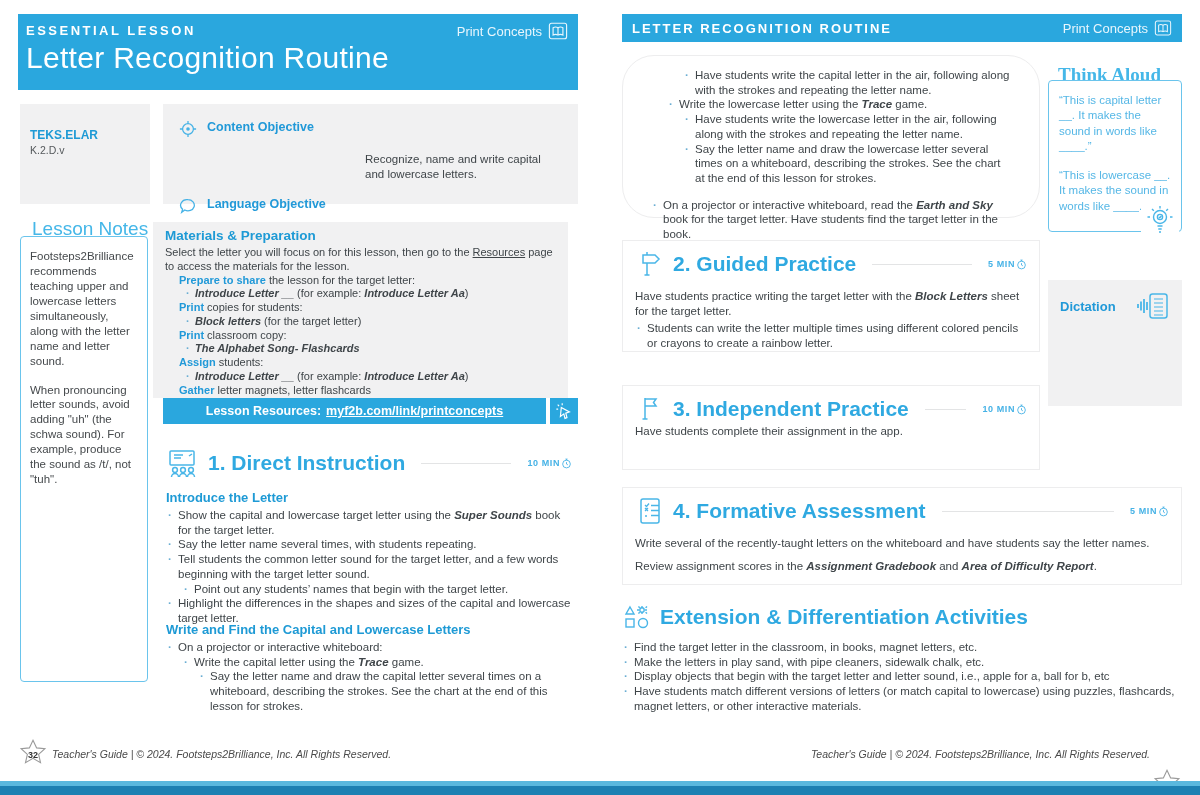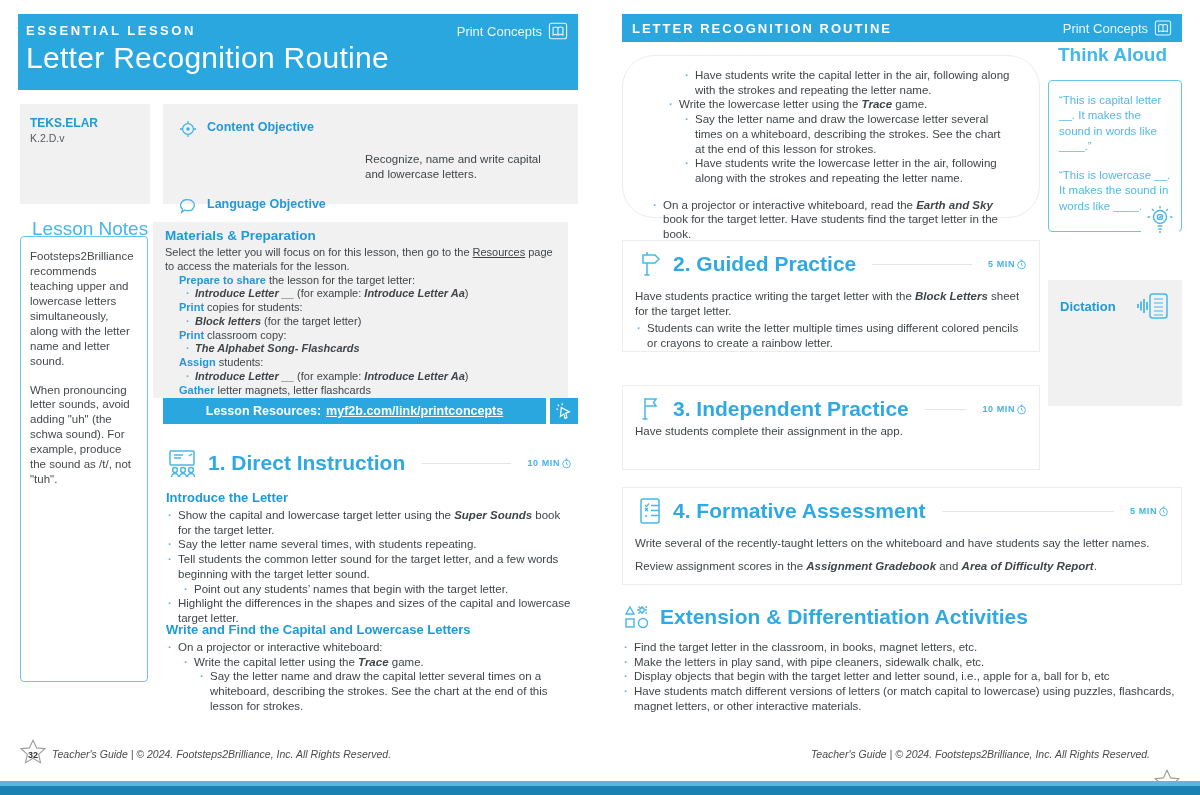--- a/index.html
+++ b/index.html
@@ -95,21 +95,21 @@
       <span>
         <svg width="20" height="18" viewBox="0 0 24 22" fill="none" stroke="#e8f6fd" stroke-width="1.4">
           <rect x="1.5" y="1.5" width="21" height="19" rx="2.5"></rect>
           <path d="M6 7c2-1.2 4-1.2 6 0c2-1.2 4-1.2 6 0v9c-2-1.2-4-1.2-6 0c-2-1.2-4-1.2-6 0z"></path>
           <path d="M12 7v9"></path>
         </svg>
       </span>
     </div>
   </div>
 
-  <div class="abs graybox" style="left:20px;top:104px;width:130px;height:100px;padding:12px 10px;">
+  <div class="abs graybox" style="left:20px;top:104px;width:130px;height:100px;padding:24px 10px;">
     <div class="teks-label">TEKS.ELAR</div>
     <div class="teks-code">K.2.D.v</div>
   </div>
 
   <div class="abs graybox" style="left:163px;top:104px;width:415px;height:100px;padding:16px 16px;">
     <div class="obj-row" style="margin-bottom:15px;">
       <span>
         <svg width="18" height="18" viewBox="0 0 20 20" fill="none" stroke="#45b2e6" stroke-width="1.4">
           <circle cx="10" cy="10" r="6"></circle>
             <circle cx="10" cy="10" r="2" fill="#45b2e6" stroke="none"></circle>
@@ -222,26 +222,26 @@
           <path d="M6 7c2-1.2 4-1.2 6 0c2-1.2 4-1.2 6 0v9c-2-1.2-4-1.2-6 0c-2-1.2-4-1.2-6 0z"></path>
           <path d="M12 7v9"></path>
         </svg>
       </span>
     </span>
   </div>
 
   <div class="abs frame body-txt" style="left:622px;top:55px;width:418px;height:163px;padding:12px 28px;border-radius:32px;">
     <div class="bullet lvl2"><span>Have students write the capital letter in the air, following along with the strokes and repeating the letter name.</span></div>
     <div class="bullet lvl1"><span>Write the lowercase letter using the </span><span class="seg-bi">Trace</span><span> game.</span></div>
+    <div class="bullet lvl2"><span>Have students write the lowercase letter in the air, following along with the strokes and repeating the letter name.</span></div>
     <div class="bullet lvl2"><span>Say the letter name and draw the lowercase letter several times on a whiteboard, describing the strokes. See the chart at the end of this lesson for strokes.</span></div>
-    <div class="bullet lvl2"><span>Have students write the lowercase letter in the air, following along with the strokes and repeating the letter name.</span></div>
     <div class="bullet" style="margin-top:12px;"><span>On a projector or interactive whiteboard, read the </span><span class="seg-bi">Earth and Sky</span><span> book for the target letter. Have students find the target letter in the book.</span></div>
   </div>
 
-  <div class="abs round-title" style="left:1054px;top:44px;font-weight:700;">Think Aloud</div>
+  <div class="abs round-title" style="left:1054px;top:64px;font-weight:700;font-family:Liberation Serif, serif;">Think Aloud</div>
   <div class="abs round-box" style="left:1048px;top:80px;width:134px;height:152px;padding:12px 10px;">
     <div class="think-txt">“This is capital letter __. It makes the sound in words like ____.”</div>
     <div class="think-txt" style="margin-top:14px;">“This is lowercase __. It makes the sound in words like ____.”</div>
     <span style="position:absolute;right:2px;bottom:-8px;background:#fff;padding:2px;">
       <svg width="34" height="34" viewBox="0 0 34 34" fill="none" stroke="#49b6e8" stroke-width="1.4">
         <circle cx="17" cy="14" r="6.5"></circle>
         <circle cx="17" cy="14" r="2.6"></circle>
           <path d="M16 14l.8.8 1.6-1.8"></path>
         <path d="M14.5 23h5M15.3 26h3.4M16 29h2"></path>
         <path d="M17 3v2.5M7 14H4.5M29.5 14H27M9 6l1.8 1.8M25 6l-1.8 1.8"></path>

